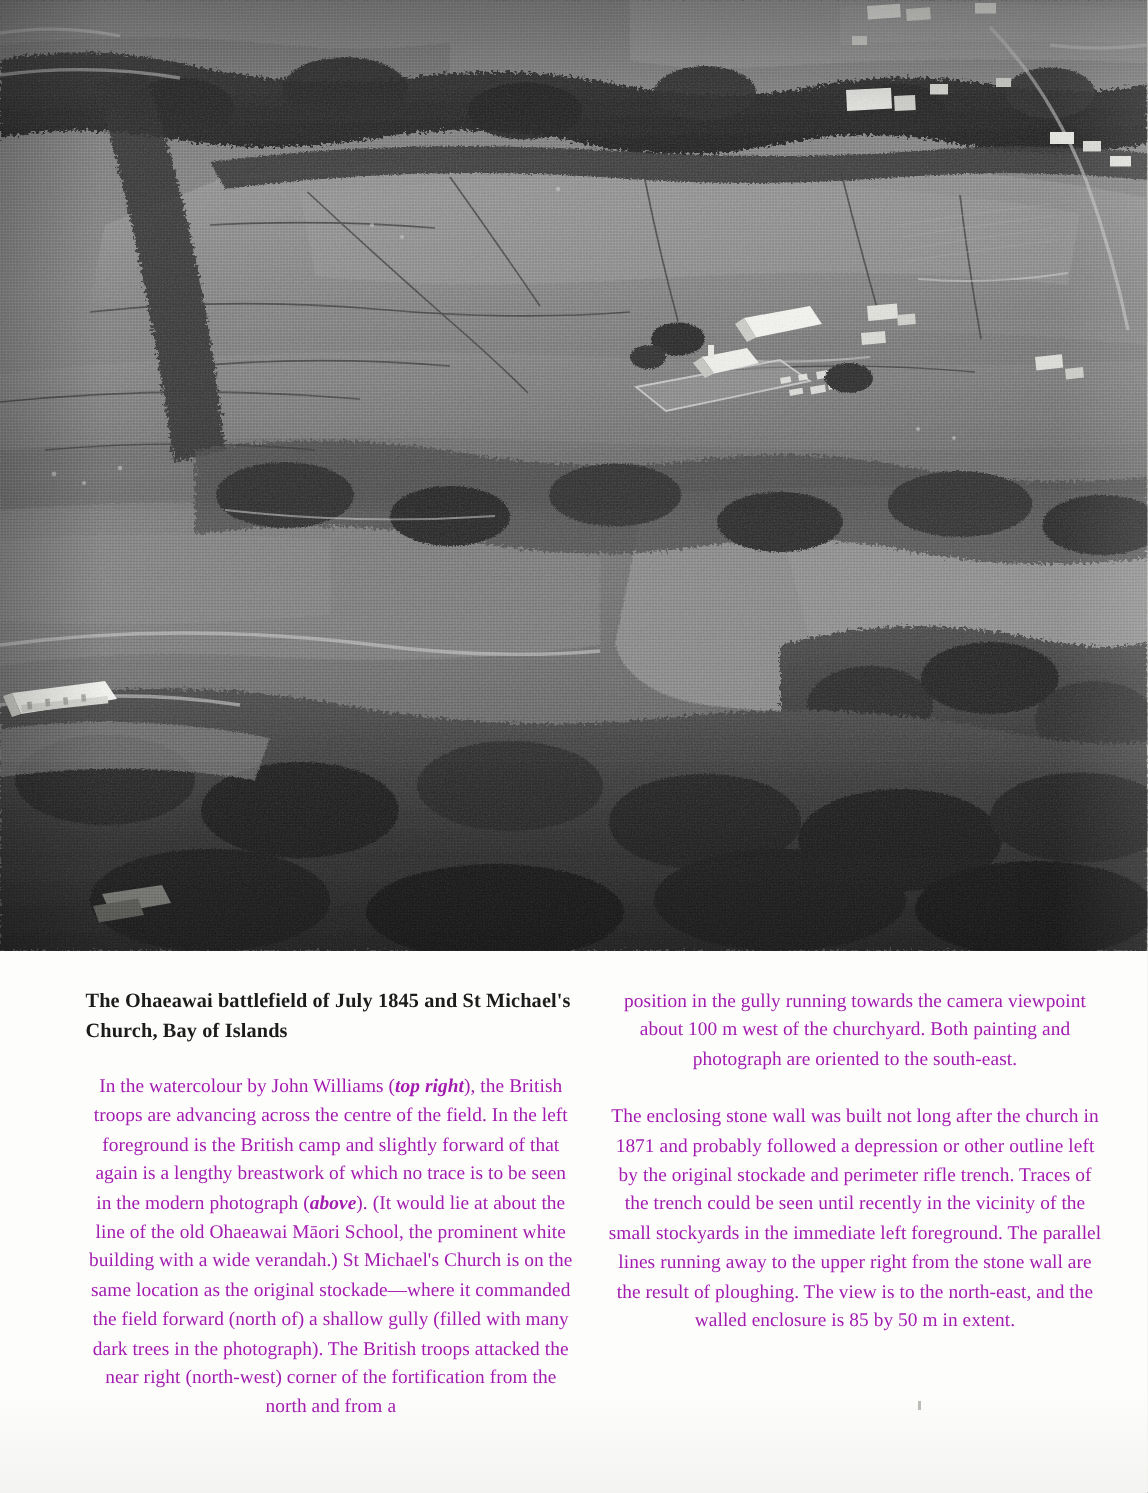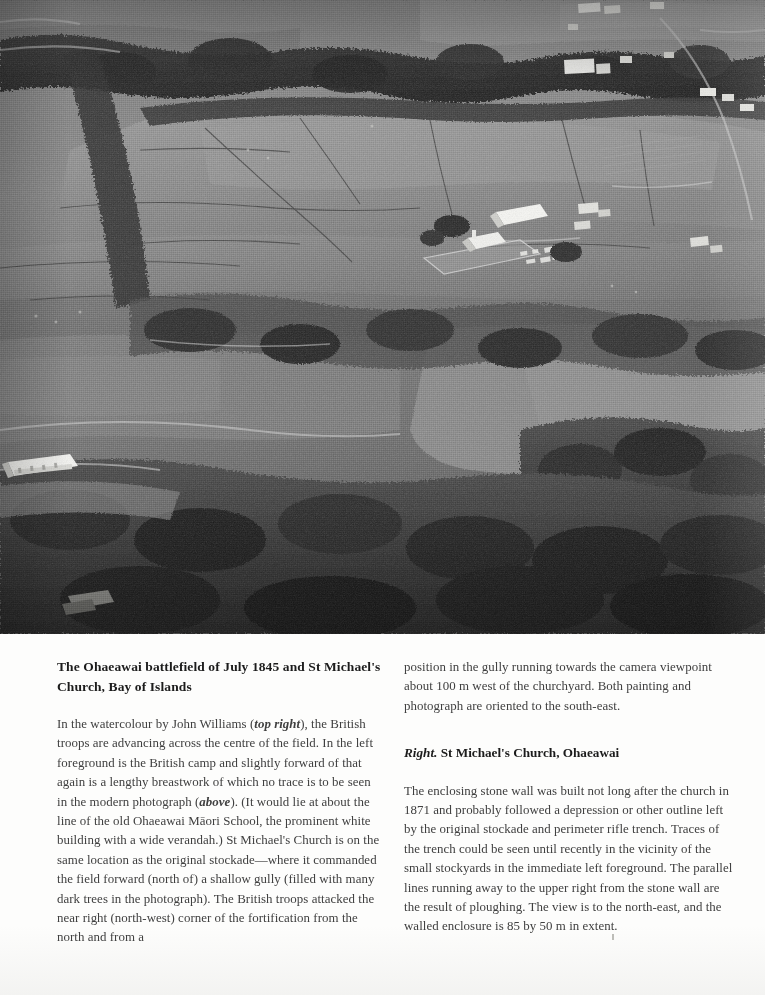--- a/index.html
+++ b/index.html
@@ -85,22 +85,22 @@
     font-weight: bold;
     margin: 23px 0 0 0;
     letter-spacing: .1px;
     color: #1c1c1c;
   }
 
   p.body {
     font-size: 12.9px;
     line-height: 19.4px;
     margin: 19px 0 0 0;
-    text-align: left;
-    color: #404040;
+    text-align: center;
+    color: #a21caf;
     letter-spacing: .05px;
   }
   p.body.first-right { margin-top: 24px; }
 
   p.sub-label {
     font-size: 13.2px;
     line-height: 19.4px;
     margin: 27px 0 0 0;
     font-weight: bold;
     color: #1c1c1c;
@@ -425,23 +425,20 @@
 
       <p class="body">
         <span>In the watercolour by John Williams (</span><span class="it">top right</span><span>), the British troops are advancing across the centre of the field. In the left foreground is the British camp and slightly forward of that again is a lengthy breastwork of which no trace is to be seen in the modern photograph (</span><span class="it">above</span><span>). (It would lie at about the line of the old Ohaeawai Māori School, the prominent white building with a wide verandah.) St Michael's Church is on the same location as the original stockade—where it commanded the field forward (north of) a shallow gully (filled with many dark trees in the photograph). The British troops attacked the near right (north-west) corner of the fortification from the north and from a</span>
       </p>
     </div>
 
     <div class="col col-right">
 
       <p class="body first-right">position in the gully running towards the camera viewpoint about 100 m west of the churchyard. Both painting and photograph are oriented to the south-east.</p>
 
-      <p class="sub-label">
-        <span class="lead-italic">Right.</span><span> St Michael's Church, Ohaeawai</span>
-      </p>
 
       <p class="body">The enclosing stone wall was built not long after the church in 1871 and probably followed a depression or other outline left by the original stockade and perimeter rifle trench. Traces of the trench could be seen until recently in the vicinity of the small stockyards in the immediate left foreground. The parallel lines running away to the upper right from the stone wall are the result of ploughing. The view is to the north-east, and the walled enclosure is 85 by 50 m in extent.</p>
     </div>
 
     <div class="scan-shade"></div>
   </div>
 
   <div class="scan-speck"></div>
 </div>
 

